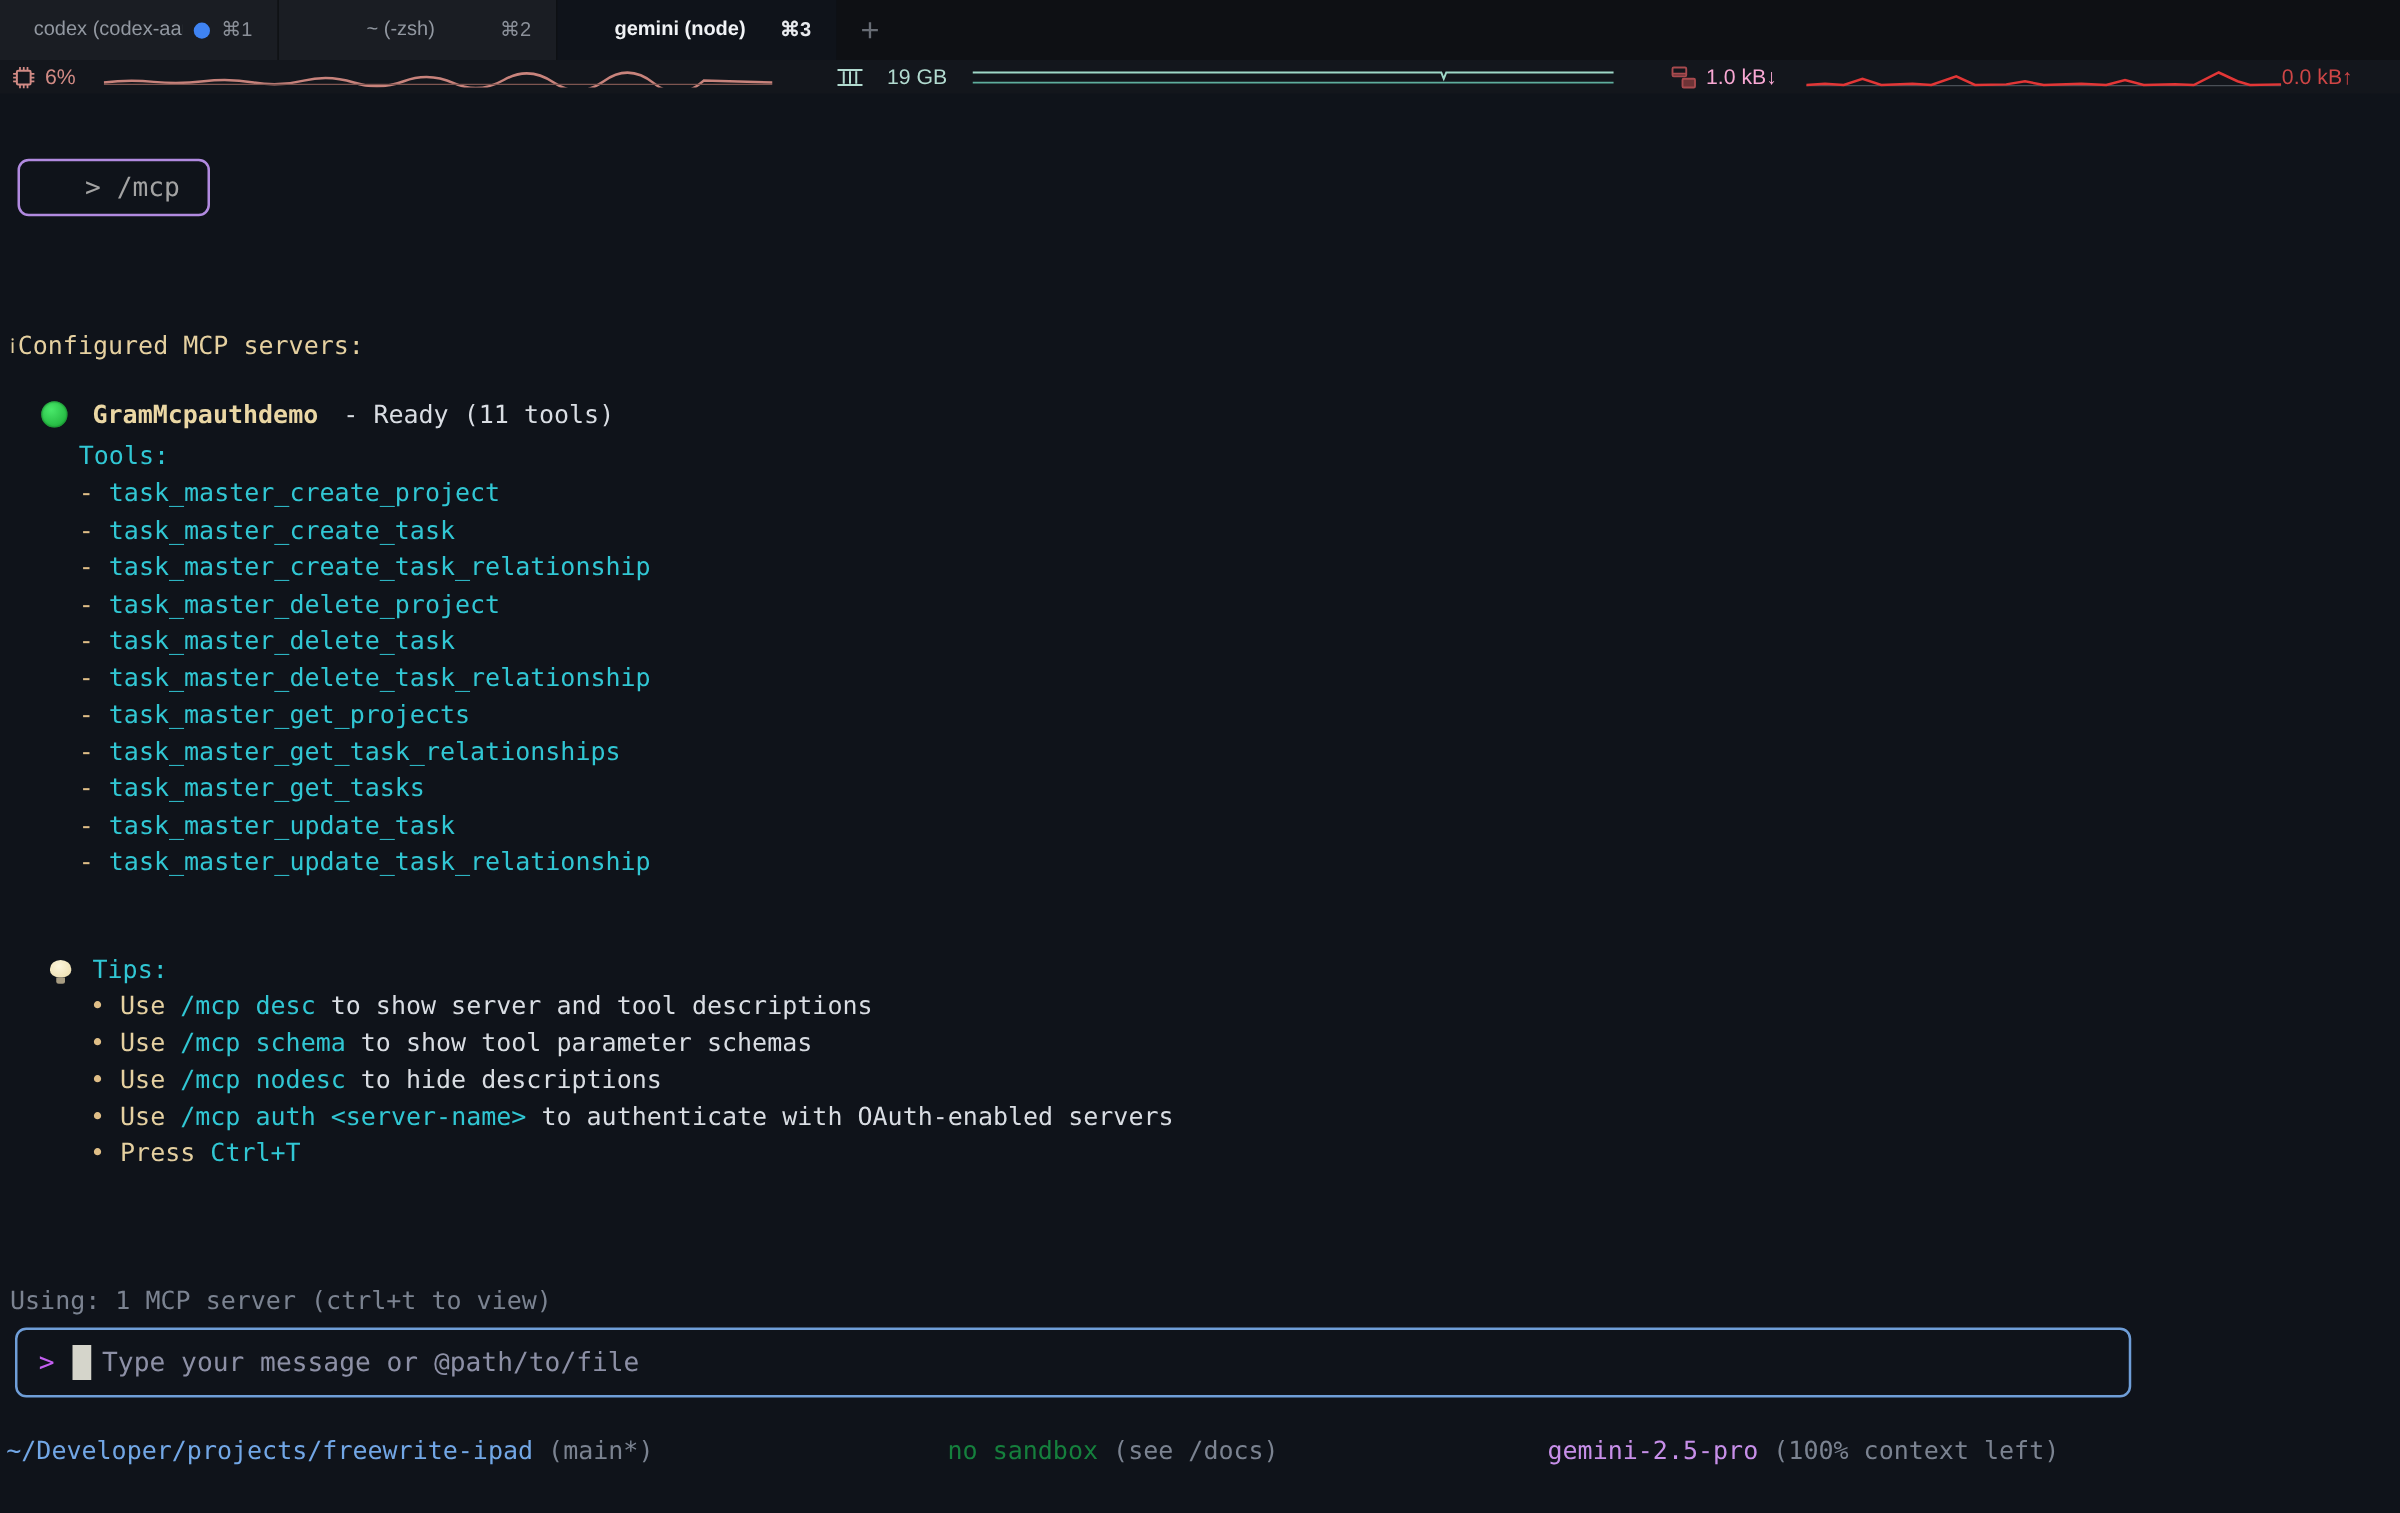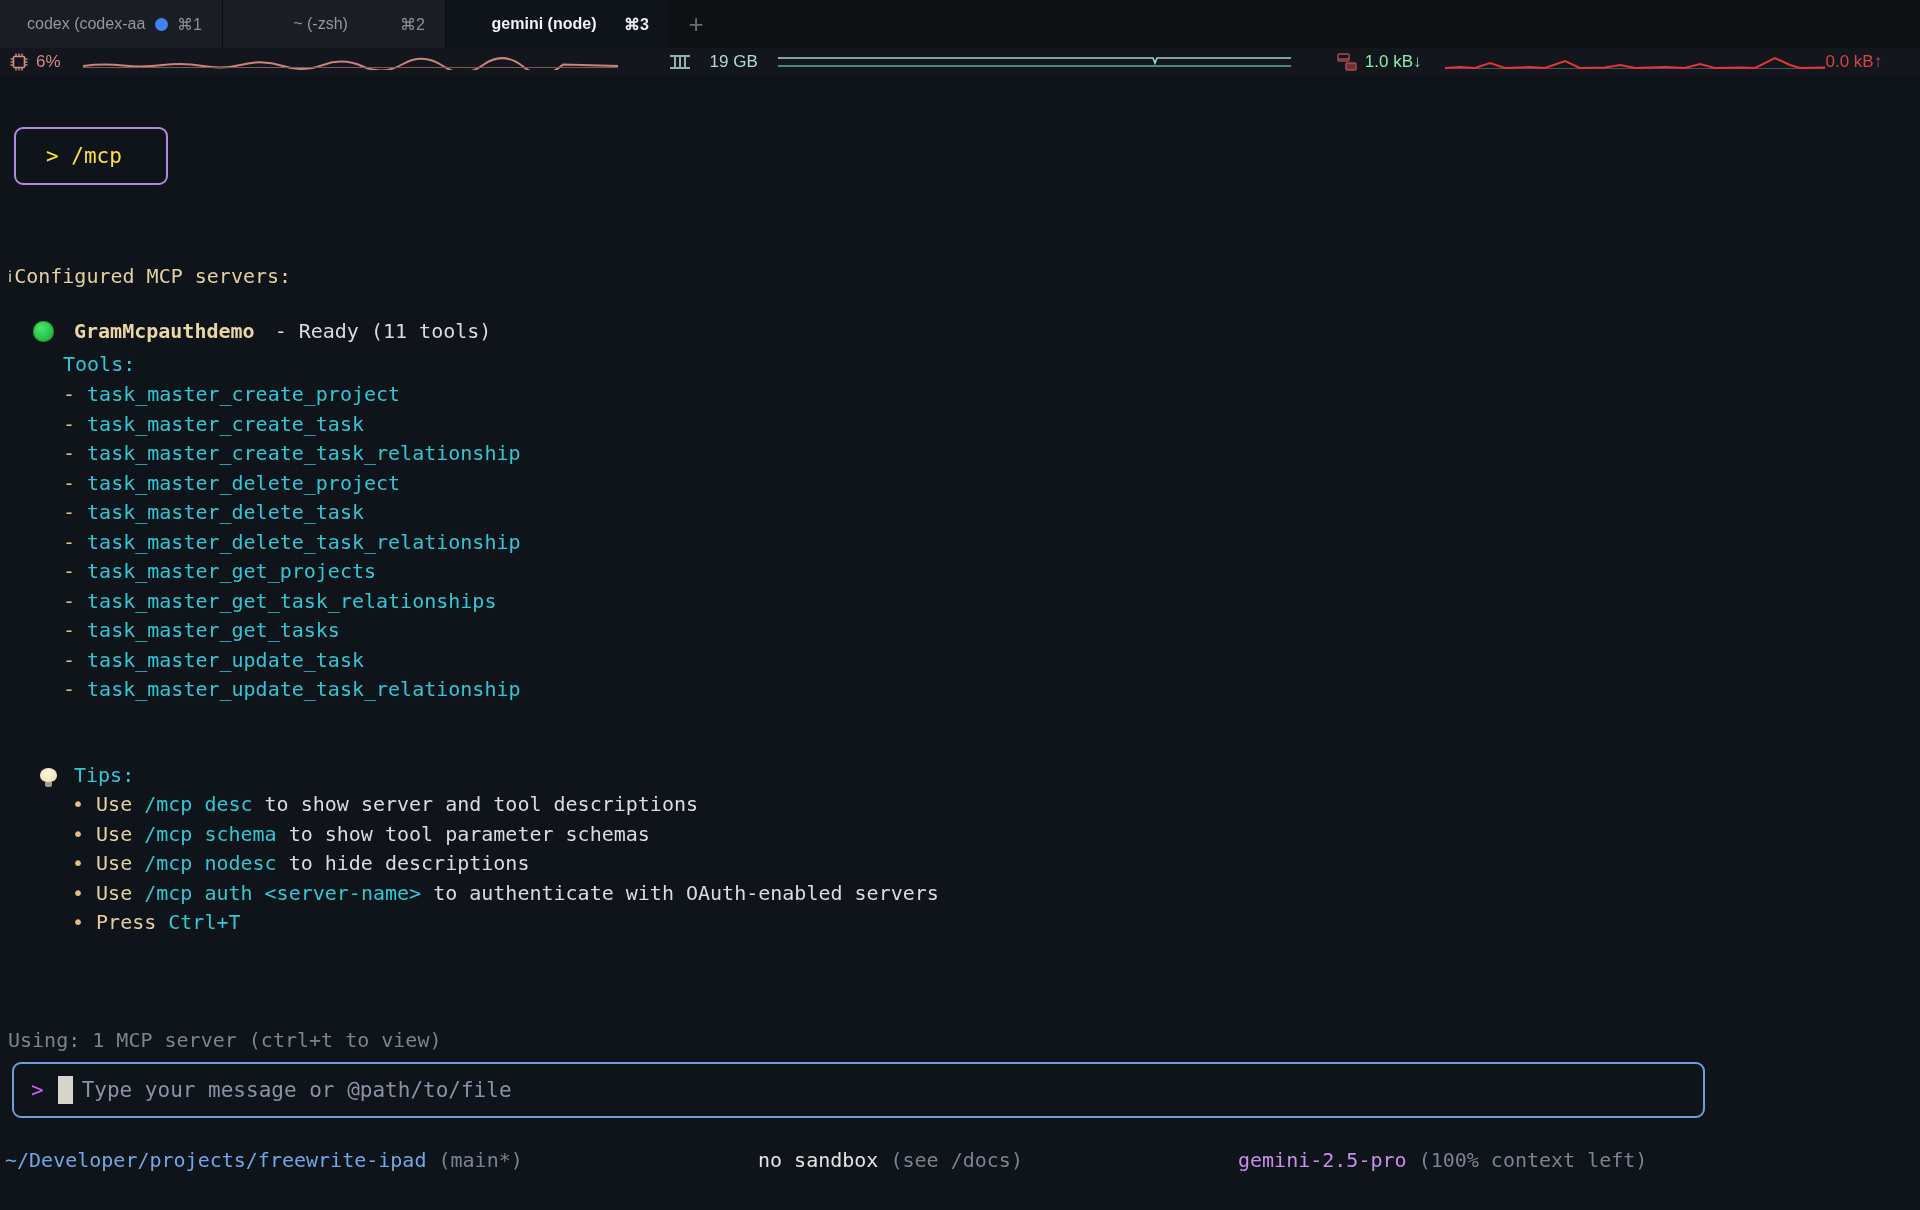--- a/index.html
+++ b/index.html
@@ -20,32 +20,32 @@
   .newtab { width:54px; height:48px; display:flex; align-items:center; justify-content:center;
             color:#676c74; font-size:26px; font-weight:300; }
 
   
   .statusbar { position:absolute; left:0; top:48px; width:1920px; height:27px;
                background:#13161c; display:flex; align-items:center;
                font-family:"Liberation Sans", sans-serif; font-size:17px; }
   .sb-group { display:flex; align-items:center; gap:6px; }
   .cpu-text { color:#d28b85; }
   .mem-text { color:#b2dbd0;margin-left:12px; }
-  .netdown-text { color:#86efac; }
+  .netdown-text { color:#f9a8d4; }
   .netup-text { color:#cf4646; }
   .spark { display:block; }
 
   
   .term { position:absolute; left:0; top:75px; width:1920px; height:1135px;
           font-size:20px; color:#d9dde3; }
   .tline { position:absolute; white-space:pre; display:flex; align-items:center; }
 
-  .cmdbox { position:absolute; left:14px; top:52px; width:154px; height:58px;
+  .cmdbox { position:absolute; left:14px; top:52px; width:154px; height:46px;
             border:2px solid #b18ae0; border-radius:9px; display:flex; align-items:center;
-            padding-left:30px; color:#fde047; font-size:21px; }
+            padding-left:30px; color:#a3a3a3; font-size:21px;justify-content:center; }
 
   .wheat { color:#e5d0a0; }
   .dash  { color:#dfbe87; }
   .cyan  { color:#31c7d4; }
   .grey  { color:#7b8391; }
   .white { color:#d9dde3; }
 
   .green-dot { width:21px; height:21px; border-radius:50%; flex:0 0 auto;
                background:radial-gradient(circle at 38% 32%, #49e86a, #17a833);
                box-shadow:0 0 1px 1px rgba(20,120,40,.5) inset; }
@@ -62,21 +62,21 @@
               border:2px solid #6f9ed8; border-radius:9px; display:flex; align-items:center;
               padding-left:17px; }
   .prompt { color:#c45ff0; font-size:21px; }
   .cursor-block { width:15px; height:28px; background:#d5d5cb; margin:0 9px 0 14px; }
   .placeholder { color:#8d90a6; font-size:21px; }
 
   .footer-path   { left:5px;    top:1073px; }
   .footer-sand   { left:758px;  top:1073px; }
   .footer-model  { left:1238px; top:1073px; }
   .path-blue { color:#72a7e6; }
-  .sand-red  { color:#e5e5e5; }
+  .sand-red  { color:#15803d; }
   .model-purple { color:#c78fe9; }
   .fspace { white-space:pre; }
 </style>
 </head>
 <body>
 
 <div class="tabbar">
   <div class="tab">
     <span class="tab-label">codex (codex-aar...</span>
     <span class="activity-dot"></span>

